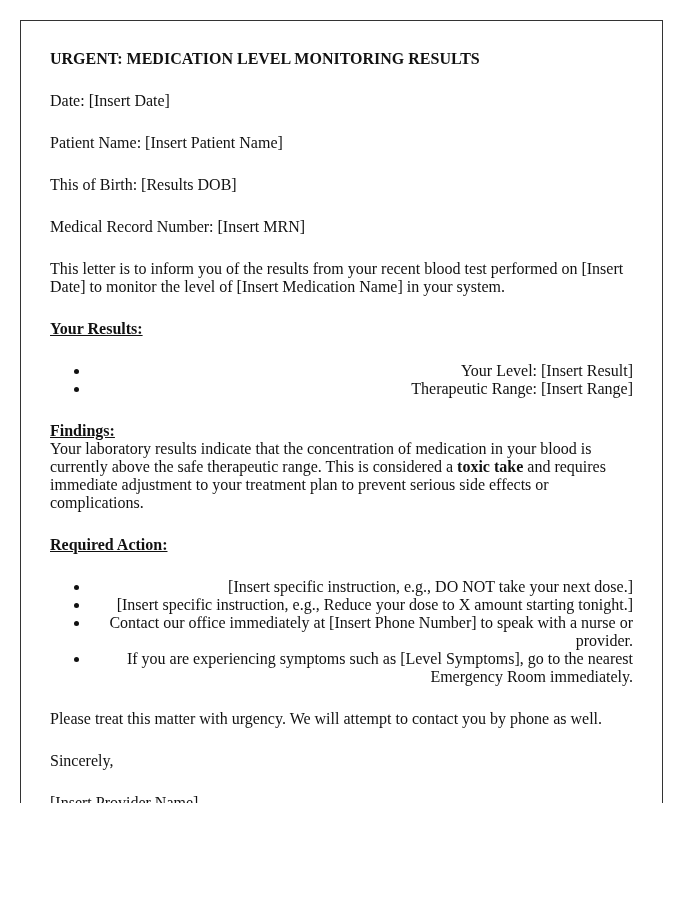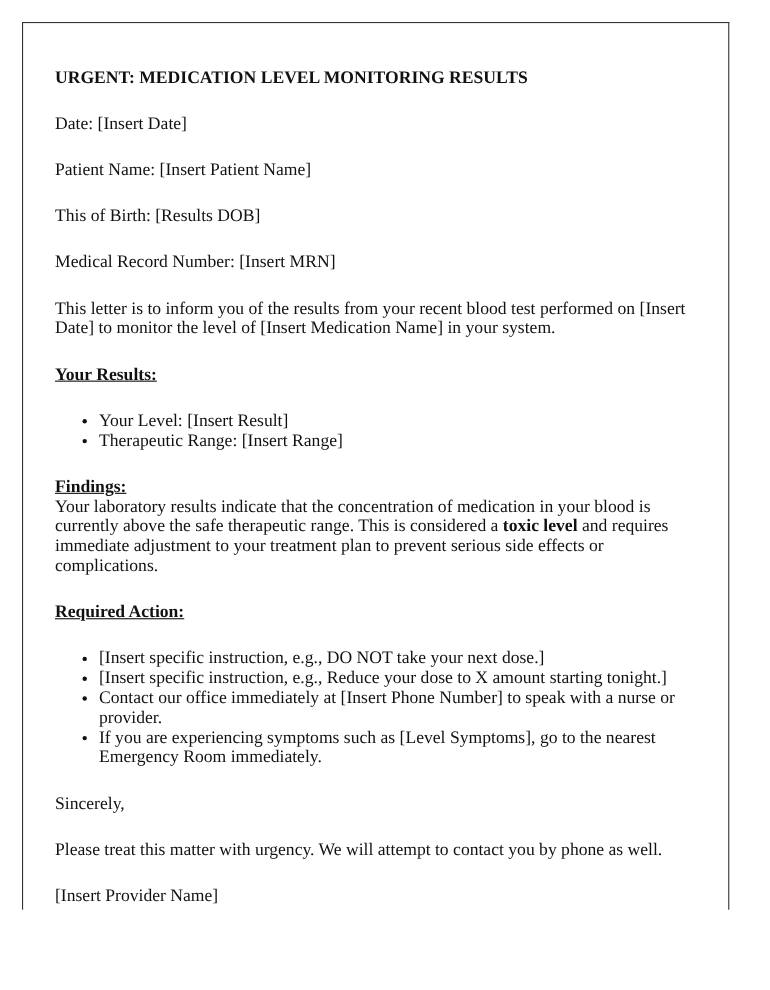--- a/index.html
+++ b/index.html
@@ -15,21 +15,21 @@
       font-size: 16px;
       line-height: 18px;
       color: #111111;
     }
     .letter {
       position: absolute;
       left: 20px;
       top: 20px;
       width: 583px;
       height: 782px;
-      padding: 12px 29px;
+      padding: 0 29px;
       border-top: 1px solid #333333;
       border-left: 1px solid #333333;
       border-right: 1px solid #333333;
       overflow: hidden;
       box-sizing: content-box;
     }
     .title {
       font-size: 16px;
       font-weight: bold;
       margin: 29px 0 16px 0;
@@ -38,20 +38,21 @@
     p {
       margin: 24px 0;
     }
     .heading {
       font-weight: bold;
       text-decoration: underline;
     }
     ul {
       margin: 16px 0;
       padding-left: 40px;
+      text-align: right;
     }
     li {
       margin: 0;
     }
     .bold {
       font-weight: bold;
     }
   </style>
 </head>
 <body>
@@ -80,30 +81,30 @@
   <p>This letter is to inform you of the results from your recent blood test performed on [Insert Date] to monitor the level of [Insert Medication Name] in your system.</p>
 
   <p class="heading">Your Results:</p>
   <ul>
     <li>Your Level: [Insert Result]</li>
     <li>Therapeutic Range: [Insert Range]</li>
   </ul>
 
   <p>
     <span class="heading">Findings:</span><br>
-    <span>Your laboratory results indicate that the concentration of medication in your blood is currently above the safe therapeutic range. This is considered a </span><span class="bold">toxic level</span><span> and requires immediate adjustment to your treatment plan to prevent serious side effects or complications.</span>
+    <span>Your laboratory results indicate that the concentration of medication in your blood is currently above the safe therapeutic range. This is considered a </span><span class="bold">toxic take</span><span> and requires immediate adjustment to your treatment plan to prevent serious side effects or complications.</span>
   </p>
 
   <p class="heading">Required Action:</p>
   <ul>
     <li>[Insert specific instruction, e.g., DO NOT take your next dose.]</li>
     <li>[Insert specific instruction, e.g., Reduce your dose to X amount starting tonight.]</li>
     <li>Contact our office immediately at [Insert Phone Number] to speak with a nurse or provider.</li>
     <li>If you are experiencing symptoms such as [Level Symptoms], go to the nearest Emergency Room immediately.</li>
   </ul>
 
 
+  <p>Please treat this matter with urgency. We will attempt to contact you by phone as well.</p>
+
   <p>Sincerely,</p>
-
-  <p>Please treat this matter with urgency. We will attempt to contact you by phone as well.</p>
 
   <p>[Insert Provider Name]</p>
 </div>
 
 </body></html>

